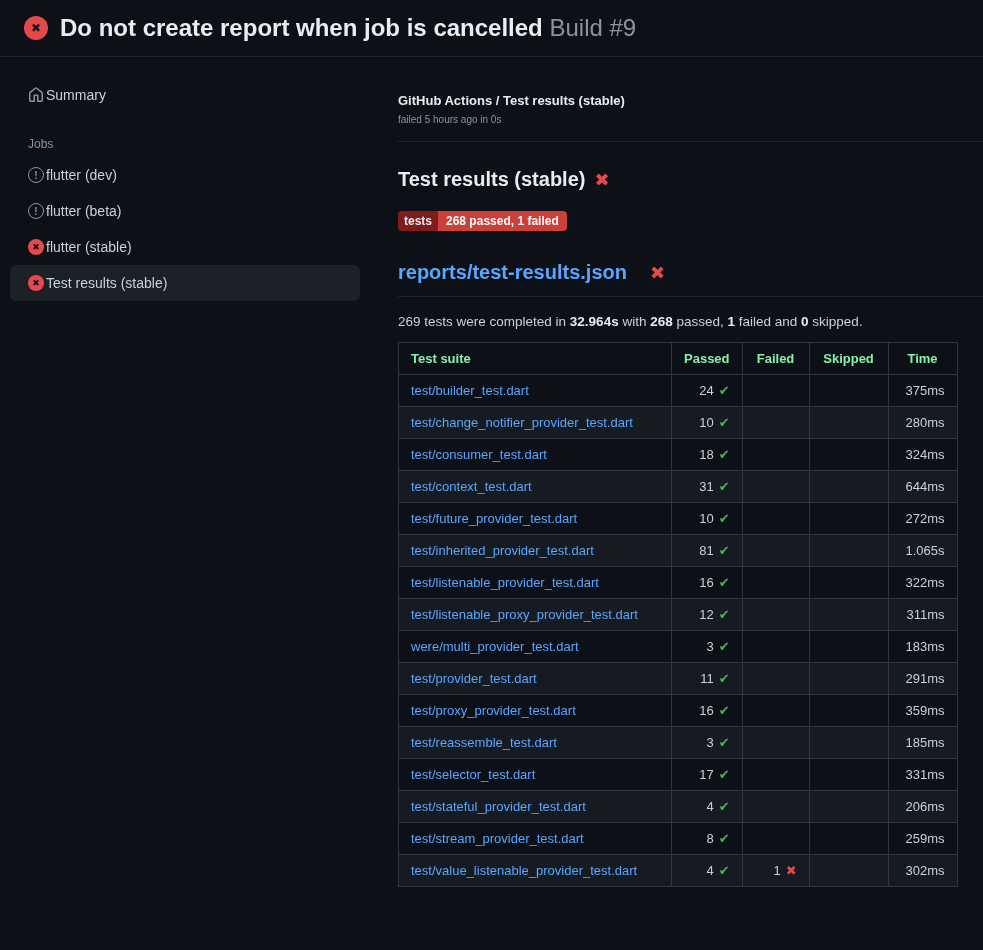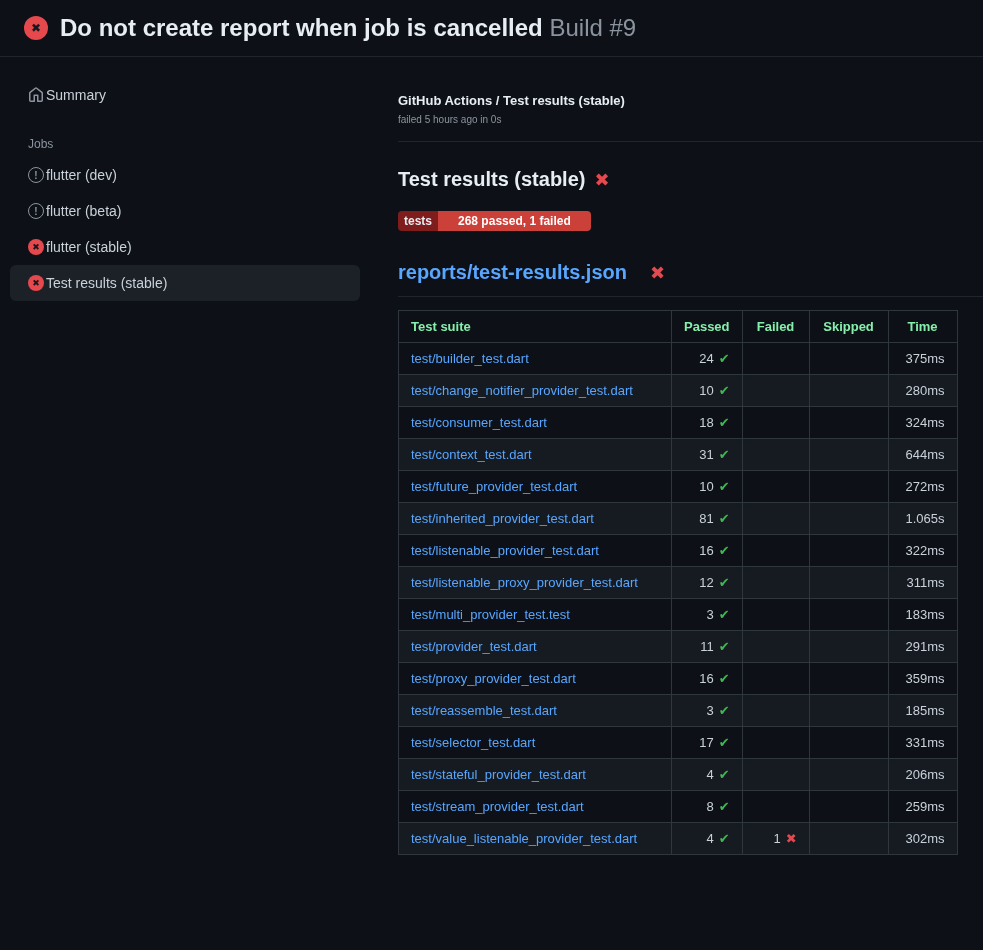--- a/index.html
+++ b/index.html
@@ -54,21 +54,21 @@
   .sec-title {
     font-size:20px; font-weight:700; color:#e6edf3;
     margin:26px 0 0 0; display:flex; align-items:center; gap:9px;
   }
   .red-x { color:#e5484d; font-weight:700; font-size:18px; line-height:1; }
   .badge {
     display:inline-flex; margin-top:20px; font-size:12px; font-weight:600;
     border-radius:4px; overflow:hidden; line-height:1;
   }
   .badge-label { background:#7f1d1d; color:#e6edf3; padding:4px 6px; }
-  .badge-value { background:#cb4139; color:#ffffff; padding:4px 20px; }
+  .badge-value { background:#cb4139; color:#ffffff; padding:4px 8px; }
   .report-title {
     margin:30px 0 0 0; font-size:20px; font-weight:700;
     display:flex; align-items:center; gap:23px;
     border-bottom:1px solid #21262d; padding-bottom:12px;
   }
   .report-link { color:#58a6ff; text-decoration:none; }
   .summary-line { margin:17px 0 0 0; font-size:13.5px; color:#c9d1d9; }
   .summary-line b { color:#e6edf3; }
 
   
@@ -142,20 +142,21 @@
       <div class="badge">
         <span class="badge-label">tests</span>
         <span class="badge-value">268 passed, 1 failed</span>
       </div>
 
       <h2 class="report-title">
         <a href="#" class="report-link">reports/test-results.json</a>
         <span class="red-x">✖</span>
       </h2>
 
+      <p class="summary-line"><span>269 tests were completed in </span><b>32.964s</b><span> with </span><b>268</b><span> passed, </span><b>1</b><span> failed and </span><b>0</b><span> skipped.</span></p>
 
       <table class="results">
         <thead>
           <tr>
             <th class="col-suite">Test suite</th>
             <th class="w-passed">Passed</th>
             <th class="w-failed">Failed</th>
             <th class="w-skipped">Skipped</th>
             <th class="w-time">Time</th>
           </tr>
@@ -211,21 +212,21 @@
               <td class="num">322ms</td>
             </tr>
             <tr>
               <td><a href="#" class="suite-link">test/listenable_proxy_provider_test.dart</a></td>
               <td class="num"><span>12</span><span class="mark pass">✔</span></td>
               <td class="num"></td>
               <td class="num"></td>
               <td class="num">311ms</td>
             </tr>
             <tr>
-              <td><a href="#" class="suite-link">test/multi_provider_test.test</a></td>
+              <td><a href="#" class="suite-link">were/multi_provider_test.dart</a></td>
               <td class="num"><span>3</span><span class="mark pass">✔</span></td>
               <td class="num"></td>
               <td class="num"></td>
               <td class="num">183ms</td>
             </tr>
             <tr>
               <td><a href="#" class="suite-link">test/provider_test.dart</a></td>
               <td class="num"><span>11</span><span class="mark pass">✔</span></td>
               <td class="num"></td>
               <td class="num"></td>

